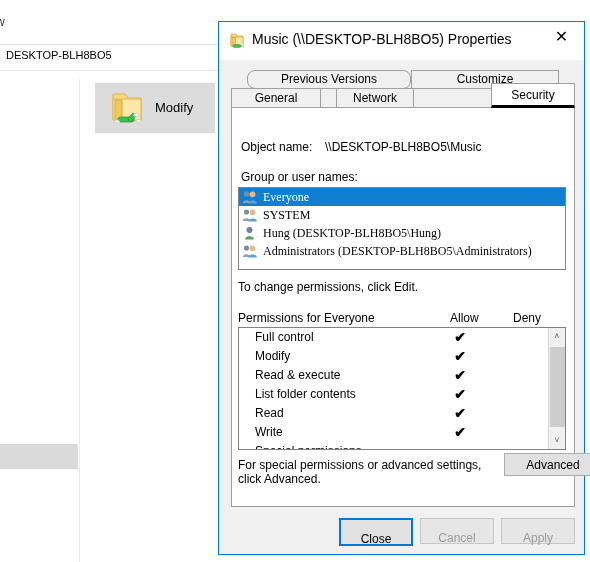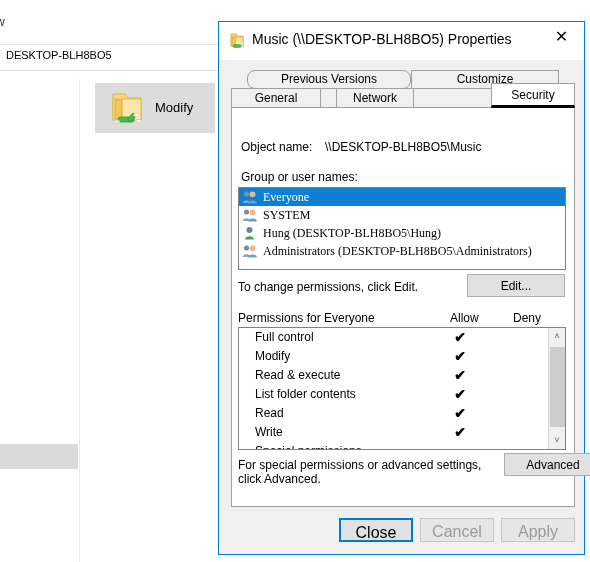--- a/index.html
+++ b/index.html
@@ -291,26 +291,26 @@
 
   
   #footer-buttons { position: absolute; left: 0; top: 496px; width: 100%; height: 38px; }
   .footbtn {
     position: absolute;
     box-sizing: border-box;
     top: 0;
     width: 74px; height: 24px;
     background: #e1e1e1;
     border: 1px solid #adadad;
-    font-size: 16px;
+    font-size: 12px;
     font-family: "Liberation Sans", sans-serif;
     color: #000;
     text-align: center;
     cursor: pointer;
-    padding: 4px;
+    padding: 12px;
   }
   .footbtn.focused {
     border: 2px solid #0078d7;
   }
   .footbtn.disabled {
     color: #9a9a9a;
     background: #e6e6e6;
     border-color: #c6c6c6;
     cursor: default;
   }
@@ -429,21 +429,20 @@
             <path d="M0.8 13 C0.8 9.4 8.2 9.4 8.2 13 Z" fill="#8fa2b2"></path>
             <circle cx="10.5" cy="4.3" r="2.9" fill="#e8b98a"></circle>
             <path d="M6.2 13.5 C6.2 9.4 14.8 9.4 14.8 13.5 Z" fill="#5fa0d8"></path>
           </svg>
         </span>
         <span>Administrators (DESKTOP-BLH8BO5\Administrators)</span>
       </div>
     </div>
 
     <div class="lbl" id="change-perm-text">To change permissions, click Edit.</div>
-    <button class="winbtn" id="edit-button">Edit...</button>
 
     <div class="lbl" id="perm-header-label">Permissions for Everyone</div>
     <div class="lbl" id="allow-header">Allow</div>
     <div class="lbl" id="deny-header">Deny</div>
 
     <div id="perm-list">
       <div class="perm-row">
         <span class="p-name">Full control</span>
         <span class="p-allow">✔</span>
         <span class="p-deny"></span>

